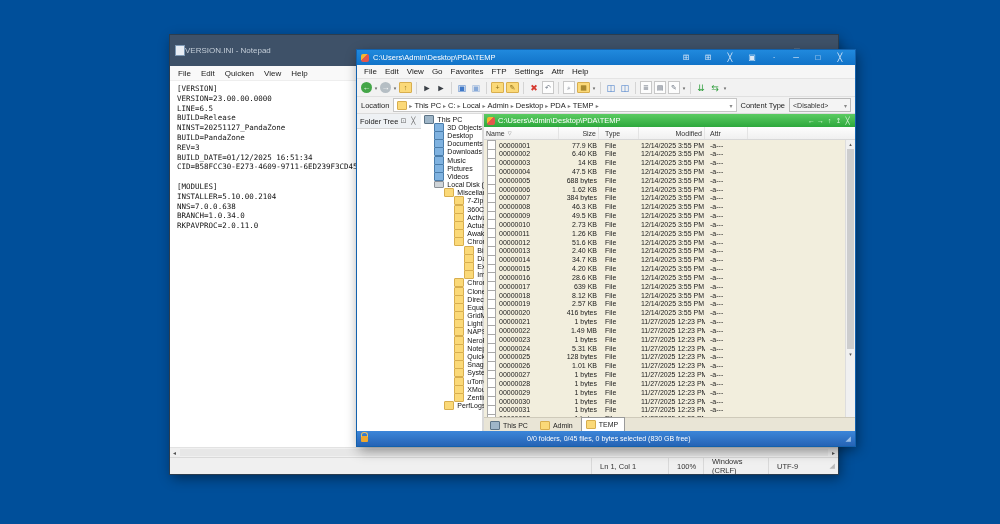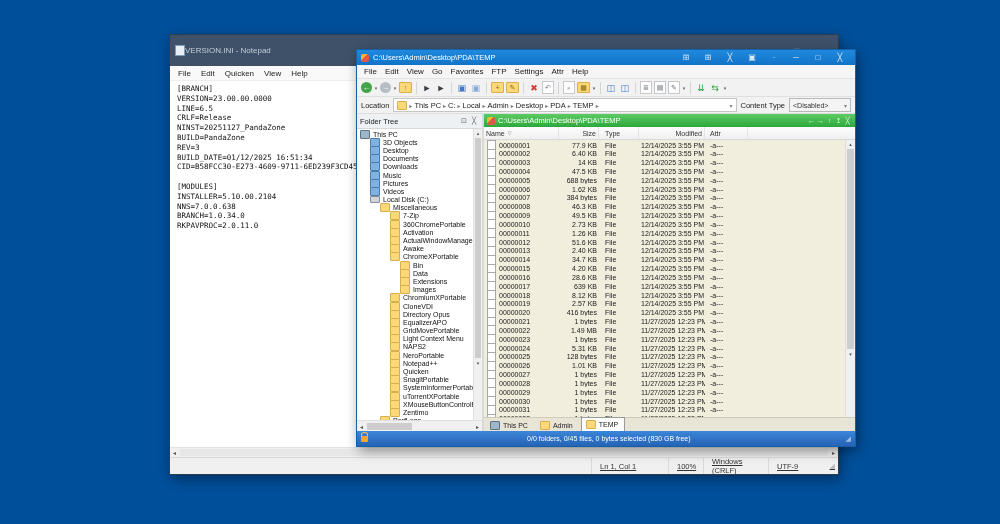--- a/index.html
+++ b/index.html
@@ -18,21 +18,21 @@
   .np-menu span{padding:0 5px;}
   .np-body{flex:1;position:relative;overflow:hidden;}
   .np-lines{position:absolute;left:7px;top:3px;font-family:"DejaVu Sans Mono",monospace;font-size:7.5px;color:#111;}
   .np-line{height:9.8px;line-height:9.8px;white-space:pre;}
   .np-vscroll{position:absolute;right:0;top:0;bottom:0;width:9px;background:#f0f0f0;border-left:1px solid #e2e2e2;font-size:6px;color:#555;text-align:center;}
   .np-vscroll .arr{height:9px;line-height:9px;}
   .np-vscroll .thumb{margin:1px;height:120px;background:#cdcdcd;}
   .np-hscroll{height:9px;flex:none;background:#f0f0f0;border-top:1px solid #e2e2e2;display:flex;align-items:center;font-size:6px;color:#555;}
   .np-hscroll .arr{width:9px;text-align:center;}
   .np-hscroll .thumb{flex:1;height:7px;background:#e7e7e7;margin:0 1px;}
-  .np-status{height:16px;flex:none;background:#f0f0f0;border-top:1px solid #d9d9d9;display:flex;align-items:center;font-size:7.5px;color:#333;text-decoration:underline;}
+  .np-status{height:16px;flex:none;background:#f0f0f0;border-top:1px solid #d9d9d9;display:flex;align-items:center;font-size:7.5px;color:#333;}
   .np-status .sp{flex:1;}
   .np-seg{border-left:1px solid #d9d9d9;height:100%;display:flex;align-items:center;padding:0 8px;}
   .np-seg.w1{width:60px;} .np-seg.w2{width:18px;} .np-seg.w3{width:48px;} .np-seg.w4{width:28px;}
   .np-grip{width:22px;color:#bbb;font-size:7px;text-align:right;padding-right:3px;}
 
   
   #fm{left:357px;top:50px;width:498px;height:396px;z-index:2;background:#f0f0f0;
       display:flex;flex-direction:column;outline:1px solid #1261ad;}
   .fm-title{height:15px;flex:none;background:linear-gradient(180deg,#2089dd,#1173c8);color:#fff;display:flex;align-items:center;font-size:7.5px;padding:0 4px;gap:4px;}
   .fm-logo{width:8px;height:8px;background:linear-gradient(135deg,#f5b52e 40%,#e2574c 40%);border-radius:2px;flex:none;}
@@ -53,21 +53,21 @@
   .fm-loc{height:16px;flex:none;background:#f2f2f2;border-bottom:1px solid #dcdcdc;display:flex;align-items:center;font-size:7.5px;color:#222;padding:0 4px;gap:4px;}
   .loc-field{flex:1;height:12px;background:#fff;border:1px solid #c6c6c6;display:flex;align-items:center;padding:0 3px;gap:2px;overflow:hidden;}
   .bc-folder{width:8px;height:7px;background:#fbd978;border:1px solid #d8ae4e;border-radius:1px;flex:none;}
   .bc-seg{display:flex;align-items:center;gap:2px;}
   .bc-arrow{color:#777;font-size:6px;}
   .loc-caret{margin-left:auto;color:#888;font-size:6px;}
   .ct-field{width:54px;height:12px;background:#f4f4f4;border:1px solid #b9b9b9;display:flex;align-items:center;justify-content:space-between;padding:0 3px;font-size:7px;color:#333;}
   .ct-field .c{color:#888;font-size:6px;}
   .fm-main{flex:1;display:flex;min-height:0;}
   
-  .tree-pane{width:125px;flex:none;display:flex;flex-direction:column;background:#fff;border-right:2px solid #d9d9d9;}
+  .tree-pane{width:125px;flex:none;display:flex;flex-direction:row;background:#fff;border-right:2px solid #d9d9d9;}
   .tree-head{height:14px;flex:none;background:#eef1f4;border-bottom:1px solid #d7d7d7;display:flex;align-items:center;font-size:7.5px;color:#222;padding:0 3px;}
   .tree-head .sp{flex:1;}
   .tree-head .hbtn{width:10px;text-align:center;color:#666;font-size:7px;}
   .tree-wrap{flex:1;display:flex;min-height:0;}
   .tree-body{flex:1;overflow:hidden;font-size:7px;color:#111;padding-top:1px;}
   .tree-row{height:8.2px;display:flex;align-items:center;gap:3px;white-space:nowrap;}
   .tree-row.lvl0{padding-left:3px;} .tree-row.lvl1{padding-left:13px;} .tree-row.lvl2{padding-left:23px;}
   .tree-row.lvl3{padding-left:33px;} .tree-row.lvl4{padding-left:43px;}
   .ticon{width:8px;height:7px;flex:none;border-radius:1px;}
   .icon-computer{background:#9fb6c8;border:1px solid #5d7486;}
@@ -129,24 +129,24 @@
 
   <span>File</span>
       <span>Edit</span>
       <span>Quicken</span>
       <span>View</span>
       <span>Help</span>
     </div>
   <div class="np-body">
     <div class="np-lines">
 
-    <div class="np-line">[BRANCH]</div>
+    <div class="np-line">[VERSION]</div>
         <div class="np-line">VERSION=23.00.00.0000</div>
         <div class="np-line">LINE=6.5</div>
-        <div class="np-line">CRLF=Release</div>
+        <div class="np-line">BUILD=Release</div>
         <div class="np-line">NINST=20251127_PandaZone</div>
         <div class="np-line">BUILD=PandaZone</div>
         <div class="np-line">REV=3</div>
         <div class="np-line">BUILD_DATE=01/12/2025 16:51:34</div>
         <div class="np-line">CID=B58FCC30-E273-4609-9711-6ED239F3CD45</div>
         <div class="np-line"></div>
         <div class="np-line">[MODULES]</div>
         <div class="np-line">INSTALLER=5.10.00.2104</div>
         <div class="np-line">NNS=7.0.0.638</div>
         <div class="np-line">BRANCH=1.0.34.0</div>

